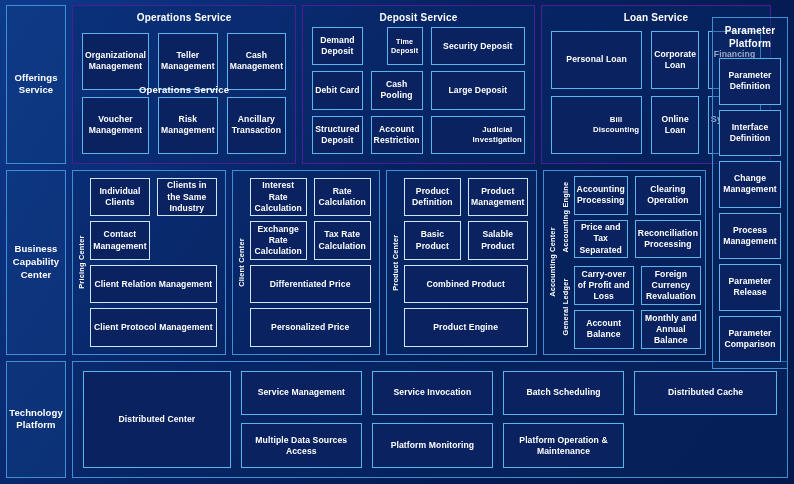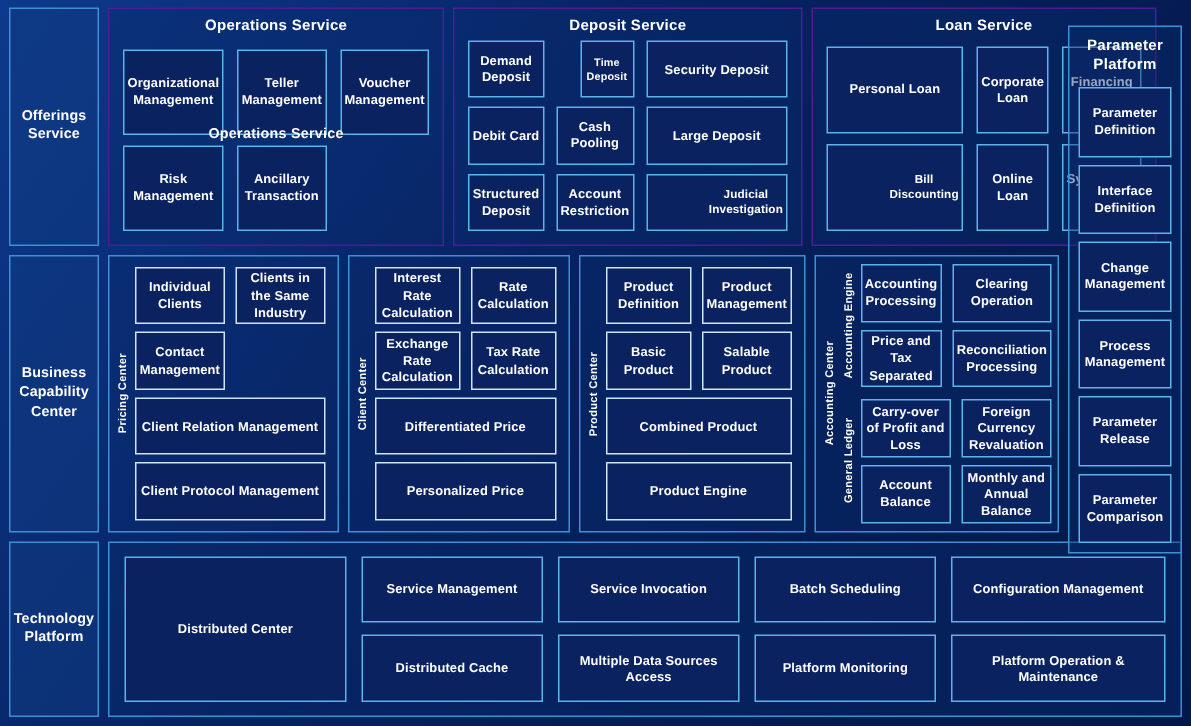--- a/index.html
+++ b/index.html
@@ -122,20 +122,21 @@
   <div class="band band-offerings">
 
     <div class="row-label">Offerings Service</div>
 
     <div class="group g-ops">
       <div class="group-title">Operations Service</div>
       <div class="group-title dup">Operations Service</div>
       <div class="grid grid-ops">
         <div class="cell">Organizational Management</div>
         <div class="cell">Teller Management</div>
+        <div class="cell">Cash Management</div>
         <div class="cell">Voucher Management</div>
         <div class="cell">Risk Management</div>
         <div class="cell">Ancillary Transaction</div>
       </div>
     </div>
 
     <div class="group g-dep">
       <div class="group-title">Deposit Service</div>
       <div class="grid grid-dep">
         <div class="cell">Demand Deposit</div>
@@ -249,21 +250,20 @@
 
   <div class="band band-tech">
 
     <div class="row-label">Technology Platform</div>
 
     <div class="tech-panel">
       <div class="cell rowspan2">Distributed Center</div>
       <div class="cell">Service Management</div>
       <div class="cell">Service Invocation</div>
       <div class="cell">Batch Scheduling</div>
-      <div class="cell">Configuration Management</div>
       <div class="cell">Distributed Cache</div>
       <div class="cell">Multiple Data Sources Access</div>
       <div class="cell">Platform Monitoring</div>
       <div class="cell">Platform Operation &amp; Maintenance</div>
     </div>
   </div>
 
 </div>
 
 </body></html>

